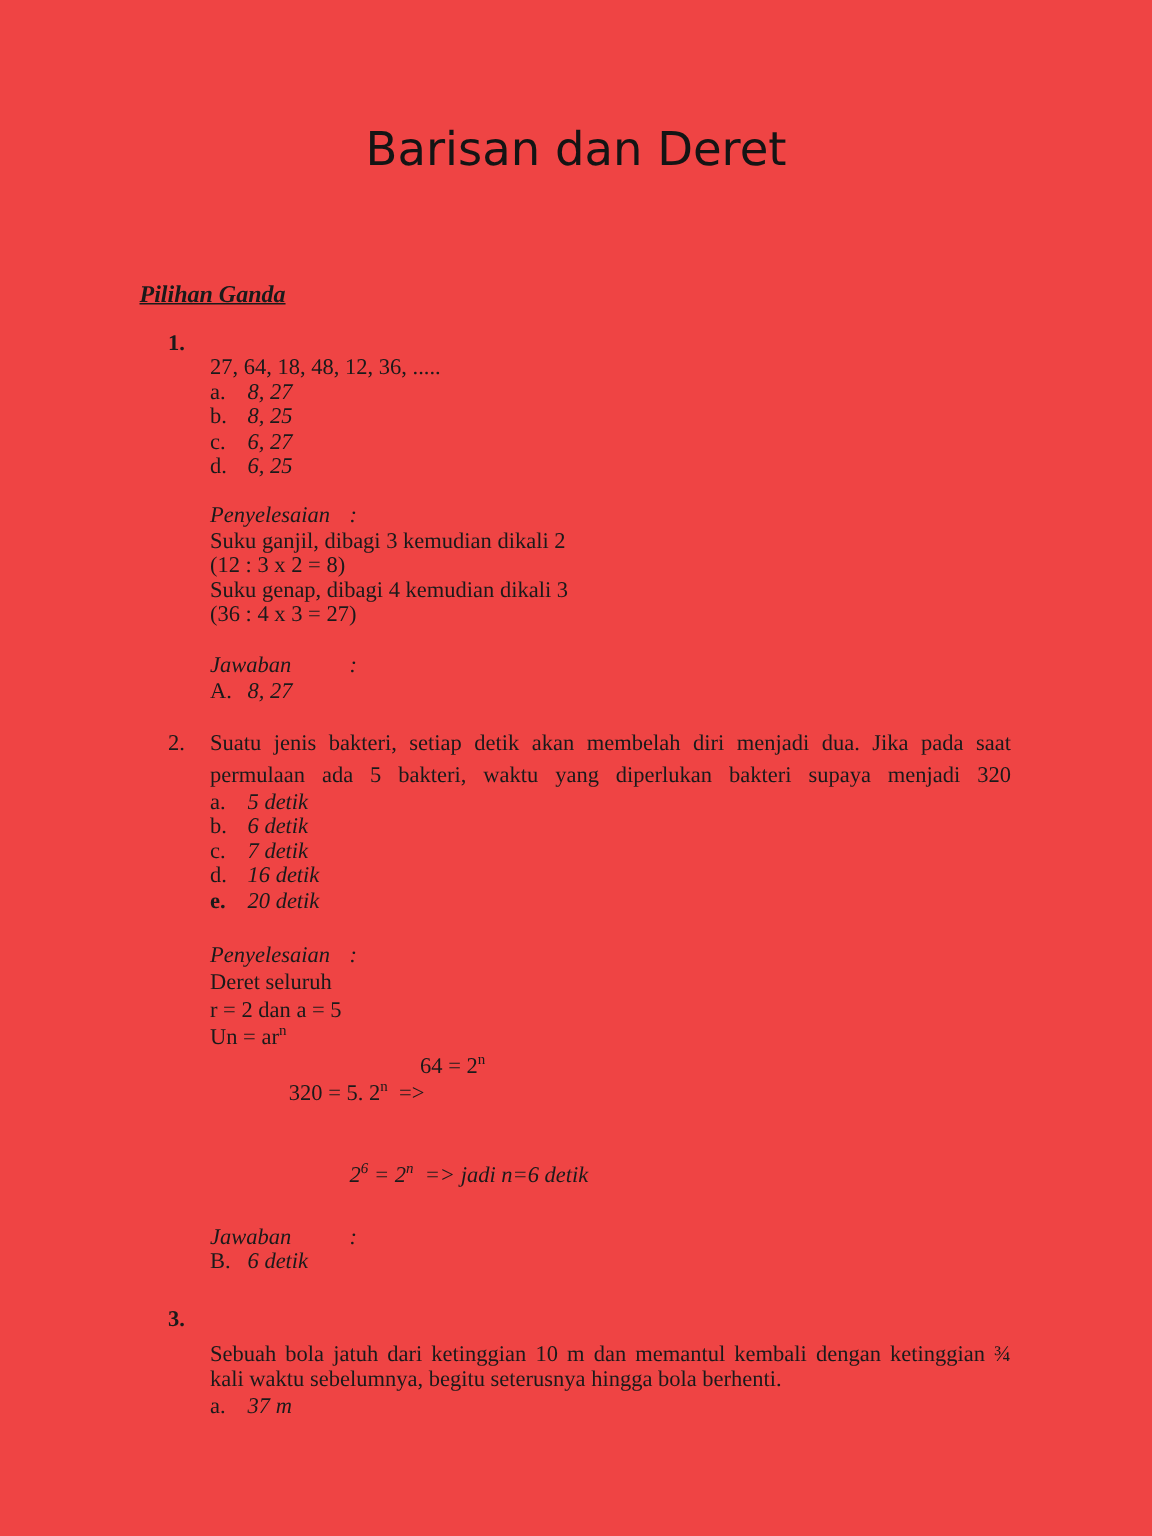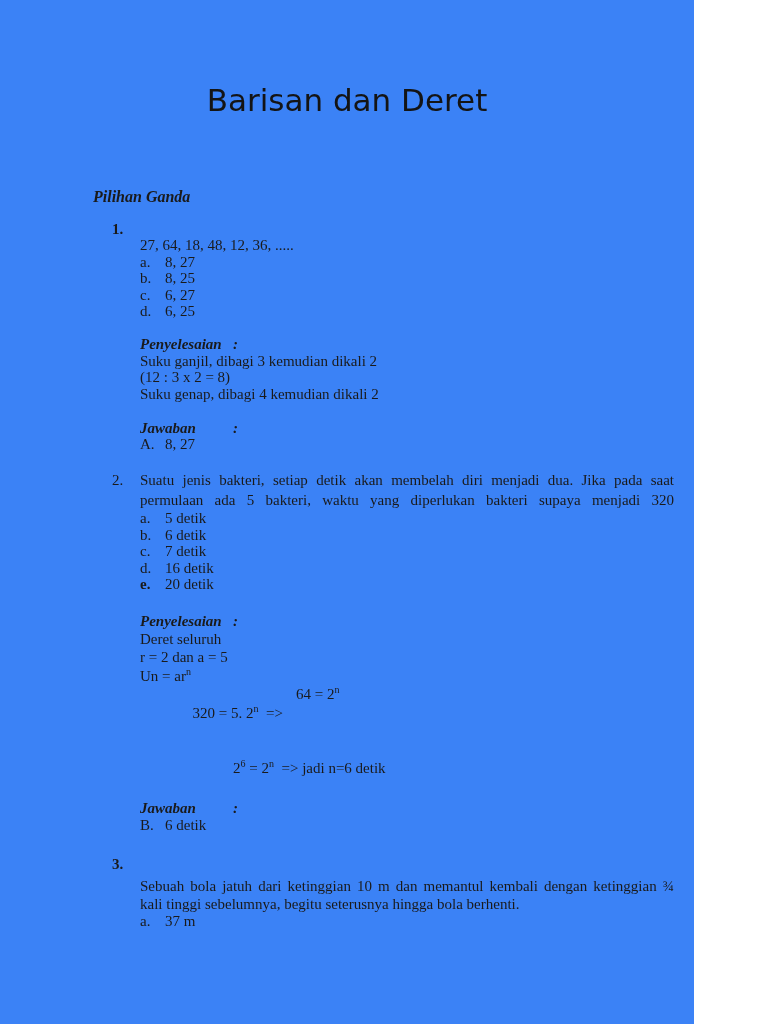--- a/index.html
+++ b/index.html
@@ -1,57 +1,57 @@
 <!DOCTYPE html>
 <html><head>
 <meta charset="utf-8">
 <style>
   html,body{margin:0;padding:0;background:#ffffff;}
   .page{
-    position:relative;width:694px;height:1024px;background:#3b82f6;overflow:hidden;
+    position:relative;width:768px;height:1024px;background:#ef4444;overflow:hidden;
     font-family:"Liberation Serif","DejaVu Serif",serif;
     font-size:15px;color:#1a1a1a;
   }
   .doc-title{
     position:absolute;top:82px;left:0;right:0;text-align:center;
     font-family:"DejaVu Sans","Liberation Sans",sans-serif;
     font-size:31px;font-weight:400;color:#141414;
   }
   .section-heading{
     position:absolute;top:188px;left:93px;
-    font-weight:bold;font-style:italic;
+    font-weight:bold;font-style:italic;text-decoration:underline;
     font-size:16px;
   }
   .content{position:absolute;left:112px;top:221px;width:562px;}
   .line{line-height:16.4px;white-space:pre-wrap;}
   .bold{font-weight:bold;}
   .qnum-line{line-height:16.4px;}
   .qbody{margin-left:28px;}
   .qrow{display:flex;}
   .qrow .qnum-col{width:28px;flex:none;line-height:20.3px;}
   .qrow .qtext{flex:1;min-width:0;}
   .opt{display:flex;}
   .opt-letter{width:25px;flex:none;}
-  .opt-text{flex:1;min-width:0;}
+  .opt-text{flex:1;min-width:0;font-style:italic;}
   .jline{text-align:justify;text-align-last:justify;white-space:nowrap;}
   .para-line{line-height:20.3px;}
   .q3 .para-line{line-height:17.5px;}
   .sol{margin-top:17px;}
   .sol2{margin-top:19px;}
   .sol2 .line{line-height:18.4px;}
   .ans{margin-top:18px;}
   .ans2{margin-top:23px;}
-  .head-line{font-weight:bold;font-style:italic;}
+  .head-line{font-weight:normal;font-style:italic;}
   .tab-word{display:inline-block;min-width:93px;}
   .q2{margin-top:17px;}
   .q3{margin-top:23px;}
   .q3 .qbody{margin-top:6px;}
   .mathline{position:relative;}
-  .math-right{position:absolute;left:140px;top:0;margin-left:16px;}
-  .indent93{padding-left:93px;}
+  .math-right{position:absolute;left:140px;top:0;}
+  .indent93{padding-left:93px;font-style:italic;}
   sup{font-size:10px;line-height:0;vertical-align:super;}
 </style>
 </head>
 <body>
 
 <div class="page">
 
   <div class="doc-title">Barisan dan Deret</div>
 
   <div class="section-heading">Pilihan Ganda</div>
@@ -79,21 +79,22 @@
           <div class="opt line">
             <span class="opt-letter">d.</span>
             <span class="opt-text">6, 25</span>
           </div>
         </div>
 
         <div class="sol">
           <div class="line head-line"><span class="tab-word">Penyelesaian</span><span>:</span></div>
           <div class="line">Suku ganjil, dibagi 3 kemudian dikali 2</div>
           <div class="line">(12 : 3 x 2 = 8)</div>
-          <div class="line">Suku genap, dibagi 4 kemudian dikali 2</div>
+          <div class="line">Suku genap, dibagi 4 kemudian dikali 3</div>
+          <div class="line">(36 : 4 x 3 = 27)</div>
         </div>
 
         <div class="ans">
           <div class="line head-line"><span class="tab-word">Jawaban</span><span>:</span></div>
           <div class="opt line">
             <span class="opt-letter">A.</span>
             <span class="opt-text">8, 27</span>
           </div>
         </div>
       </div>
@@ -149,21 +150,21 @@
             </div>
           </div>
         </div>
       </div>
     </div>
 
     <div class="q q3">
       <div class="line qnum-line bold">3.</div>
       <div class="qbody">
         <div class="para-line jline">Sebuah bola jatuh dari ketinggian 10 m dan memantul kembali dengan ketinggian ¾</div>
-        <div class="para-line">kali tinggi sebelumnya, begitu seterusnya hingga bola berhenti.</div>
+        <div class="para-line">kali waktu sebelumnya, begitu seterusnya hingga bola berhenti.</div>
         <div class="opt para-line">
           <span class="opt-letter">a.</span>
           <span class="opt-text">37 m</span>
         </div>
       </div>
     </div>
 
   </div>
 </div>
 

